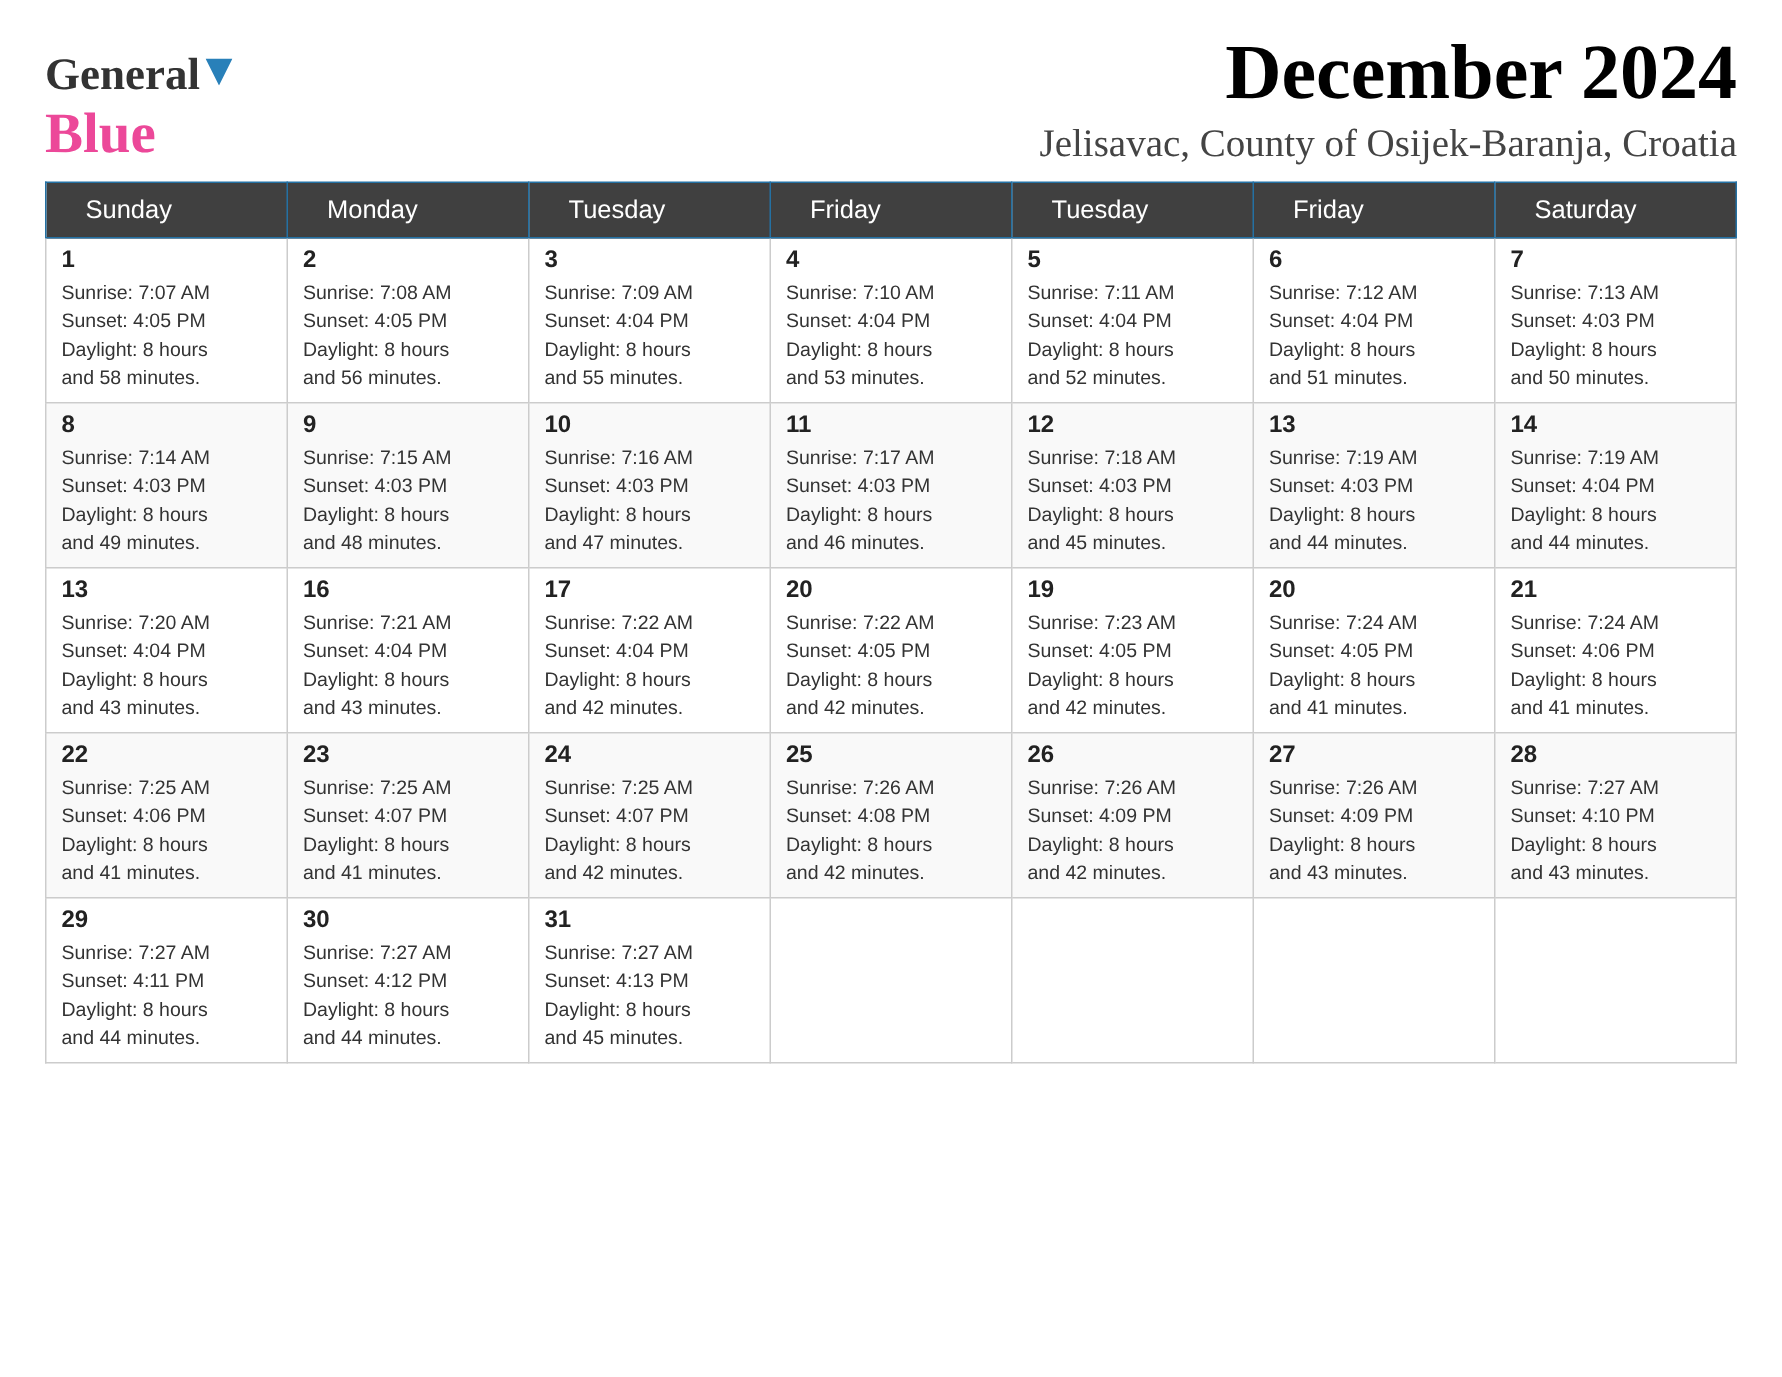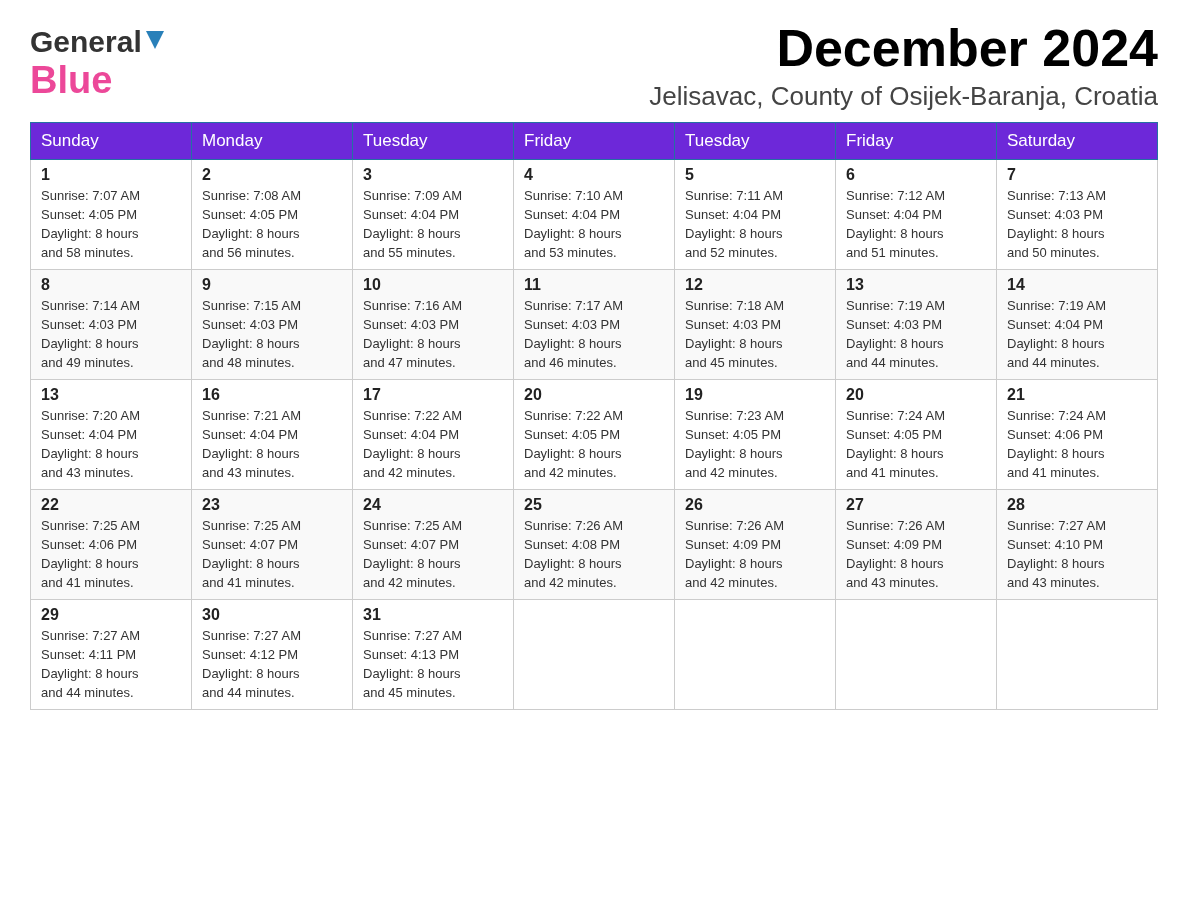--- a/index.html
+++ b/index.html
@@ -6,22 +6,23 @@
     body {
       background: #fff;
       font-family: Arial, sans-serif;
       width: 1188px;
       min-height: 918px;
       padding: 20px 30px;
     }
     .header {
       display: flex;
       justify-content: space-between;
-      align-items: flex-start;
+      align-items: flex-end;
       margin-bottom: 10px;
+      font-family: Liberation Serif, serif;
     }
     .logo {
       display: flex;
       flex-direction: column;
       align-items: flex-start;
       padding-top: 5px;
     }
     .logo-line1 {
       display: flex;
       align-items: center;
@@ -39,25 +40,25 @@
       font-size: 26px;
       color: #444;
       margin-top: 4px;
     }
     .calendar-table {
       width: 100%;
       border-collapse: collapse;
       margin-top: 10px;
     }
     .calendar-table th {
-      background-color: #6d28d9;
+      background-color: #404040;
       color: #fff;
       font-size: 17px;
       font-weight: normal;
-      padding: 8px 10px;
+      padding: 8px 26px;
       text-align: left;
       border: 1px solid #2471a3;
     }
     .calendar-table td {
       vertical-align: top;
       border: 1px solid #ccc;
       padding: 6px 10px;
       font-size: 13.5px;
       color: #333;
       min-width: 140px;

